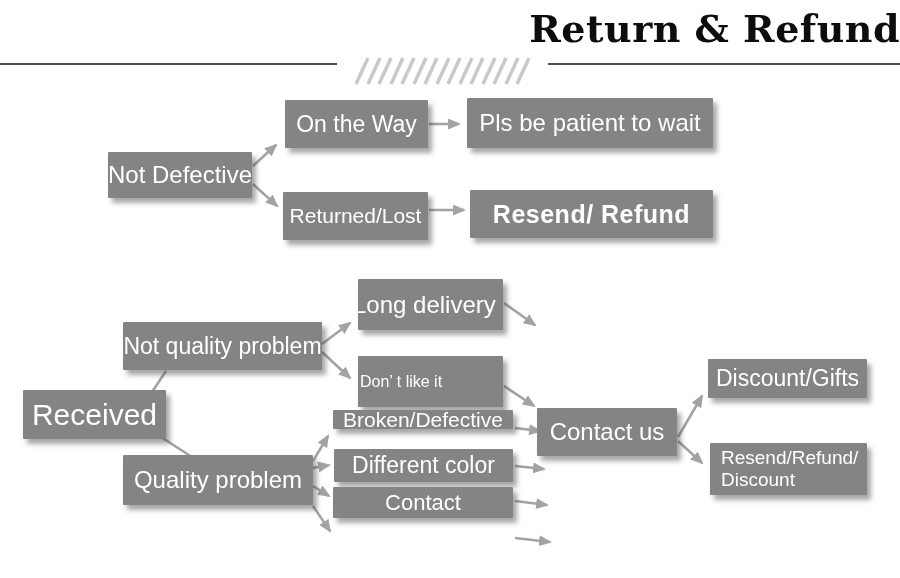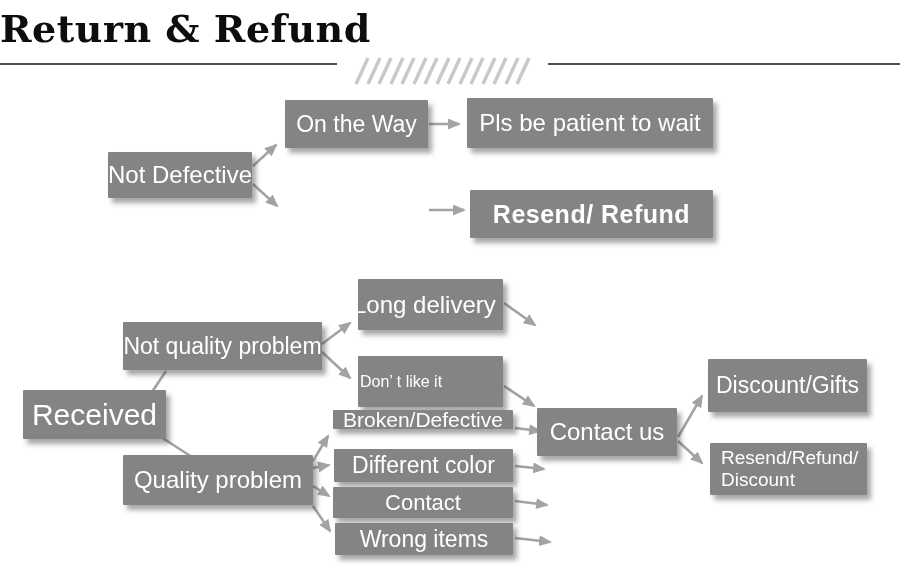--- a/index.html
+++ b/index.html
@@ -5,21 +5,21 @@
   html,body{margin:0;padding:0;}
   .stage{
     position:relative;
     width:900px;height:578px;
     background:var(--background,#fff);
     overflow:hidden;
     font-family:"Liberation Sans",sans-serif;
   }
   .page-title{
     position:absolute;left:0;top:6px;width:100%;
-    margin:0;text-align:left;
+    margin:0;text-align:right;
     font-family:"DejaVu Serif",serif;
     font-weight:bold;font-size:38px;
     color:var(--title-text,#0d0d0d);
     letter-spacing:.5px;
   }
   svg.layer{position:absolute;left:0;top:0;z-index:1;}
   .node{
     position:absolute;z-index:2;
     background:var(--box,#848484);
     color:var(--box-text,#fff);
@@ -36,21 +36,21 @@
   .n-received{left:23px;top:390px;width:143px;height:49px;font-size:30px;}
   .n-not-quality-problem{left:123px;top:322px;width:199px;height:48px;font-size:23px;}
   .n-long-delivery{left:358px;top:279px;width:145px;height:51px;font-size:24px;justify-content:flex-start;text-indent:-5px;}
   .n-dont-like-it{left:358px;top:356px;width:145px;height:51px;font-size:16px;justify-content:flex-start;text-indent:2px;}
   .n-quality-problem{left:123px;top:455px;width:190px;height:50px;font-size:24px;}
   .n-broken-defective{left:333px;top:410px;width:180px;height:19px;font-size:21px;}
   .n-different-color{left:334px;top:449px;width:179px;height:33px;font-size:23px;}
   .n-shortage{left:333px;top:487px;width:180px;height:31px;font-size:22px;}
   .n-wrong-items{left:335px;top:523px;width:178px;height:32px;font-size:23px;}
   .n-contact-us{left:537px;top:408px;width:140px;height:48px;font-size:24px;}
-  .n-discount-gifts{left:708px;top:359px;width:159px;height:53px;font-size:23px;}
+  .n-discount-gifts{left:708px;top:359px;width:159px;height:39px;font-size:23px;}
   .n-resend-refund-discount{
     left:710px;top:443px;width:146px;height:52px;font-size:19px;
     justify-content:flex-start;padding-left:11px;
     white-space:normal;text-align:left;line-height:1.15;
   }
 </style>
 </head>
 <body>
 
 <div class="stage">
@@ -106,28 +106,28 @@
       <path d="M515,501 L547,505" marker-end="url(#ah)"></path>
       <path d="M515,538 L550,542" marker-end="url(#ah)"></path>
       <path d="M678,437 L702,396" marker-end="url(#ah)"></path>
       <path d="M678,441 L702,463" marker-end="url(#ah)"></path>
     </g>
   </svg>
 
   <div class="node n-not-received">Not Defective</div>
   <div class="node n-on-the-way">On the Way</div>
   <div class="node n-pls-be-patient">Pls be patient to wait</div>
+  <div class="node n-returned-lost">Returned/Lost</div>
   <div class="node n-resend-refund">Resend/ Refund</div>
 
   <div class="node n-received">Received</div>
   <div class="node n-not-quality-problem">Not quality problem</div>
   <div class="node n-long-delivery">Long delivery</div>
   <div class="node n-dont-like-it">Don’ t like it</div>
   <div class="node n-quality-problem">Quality problem</div>
   <div class="node n-broken-defective">Broken/Defective</div>
   <div class="node n-different-color">Different color</div>
   <div class="node n-shortage">Contact</div>
-  <div class="node n-wrong-items">Wrong items</div>
   <div class="node n-contact-us">Contact us</div>
   <div class="node n-discount-gifts">Discount/Gifts</div>
   <div class="node n-resend-refund-discount">Resend/Refund/ Discount</div>
 
 </div>
 
 </body></html>

